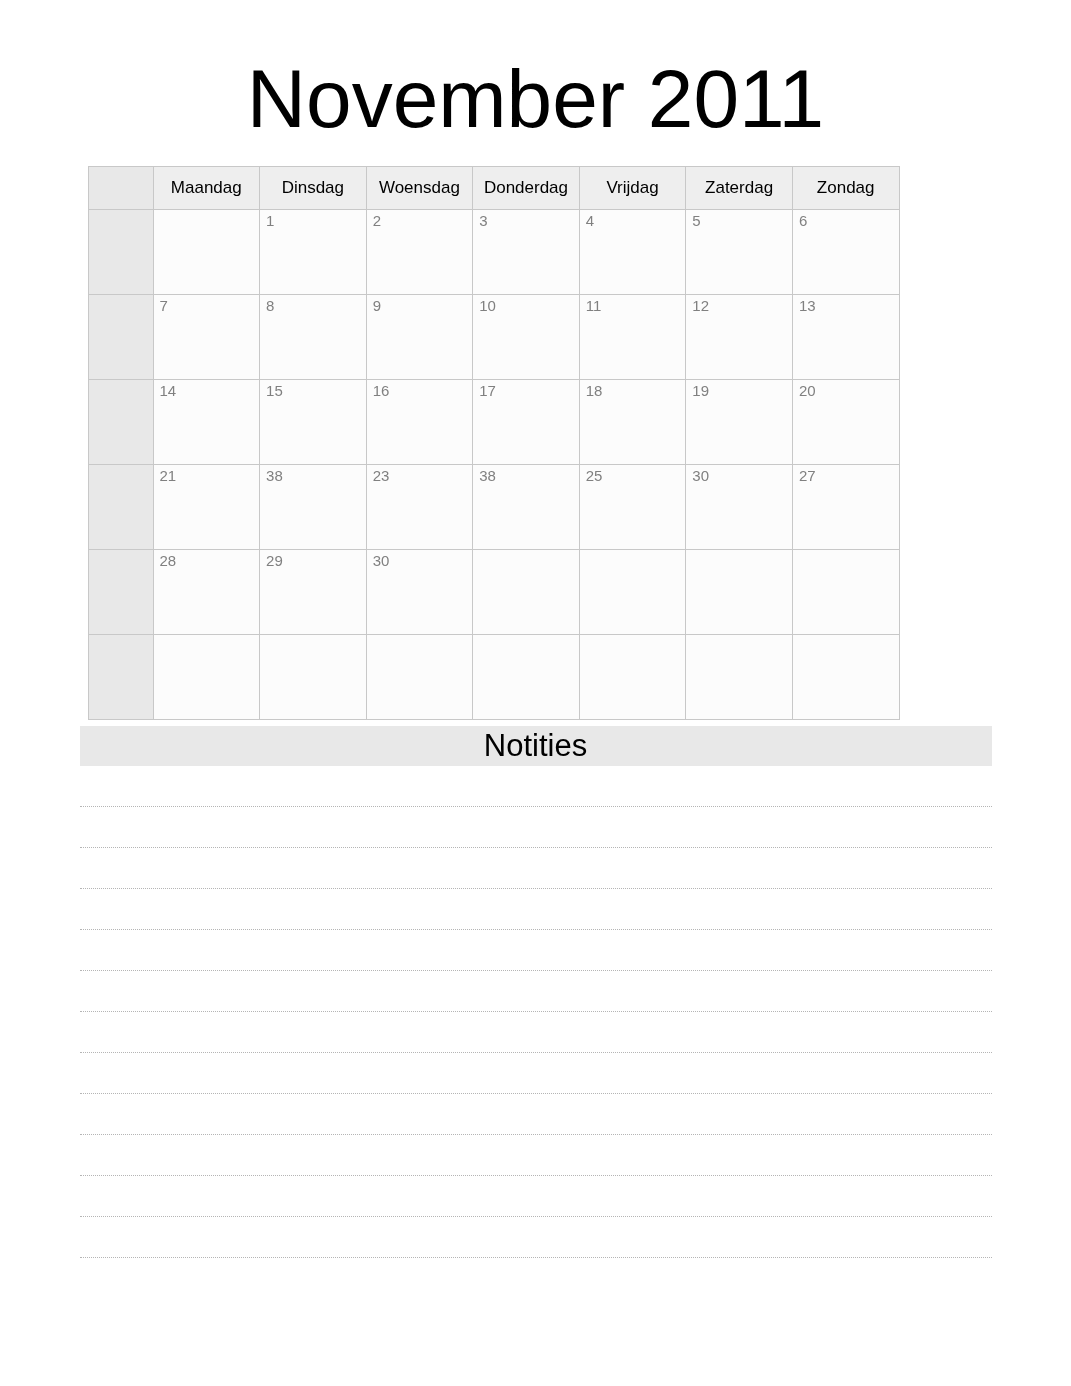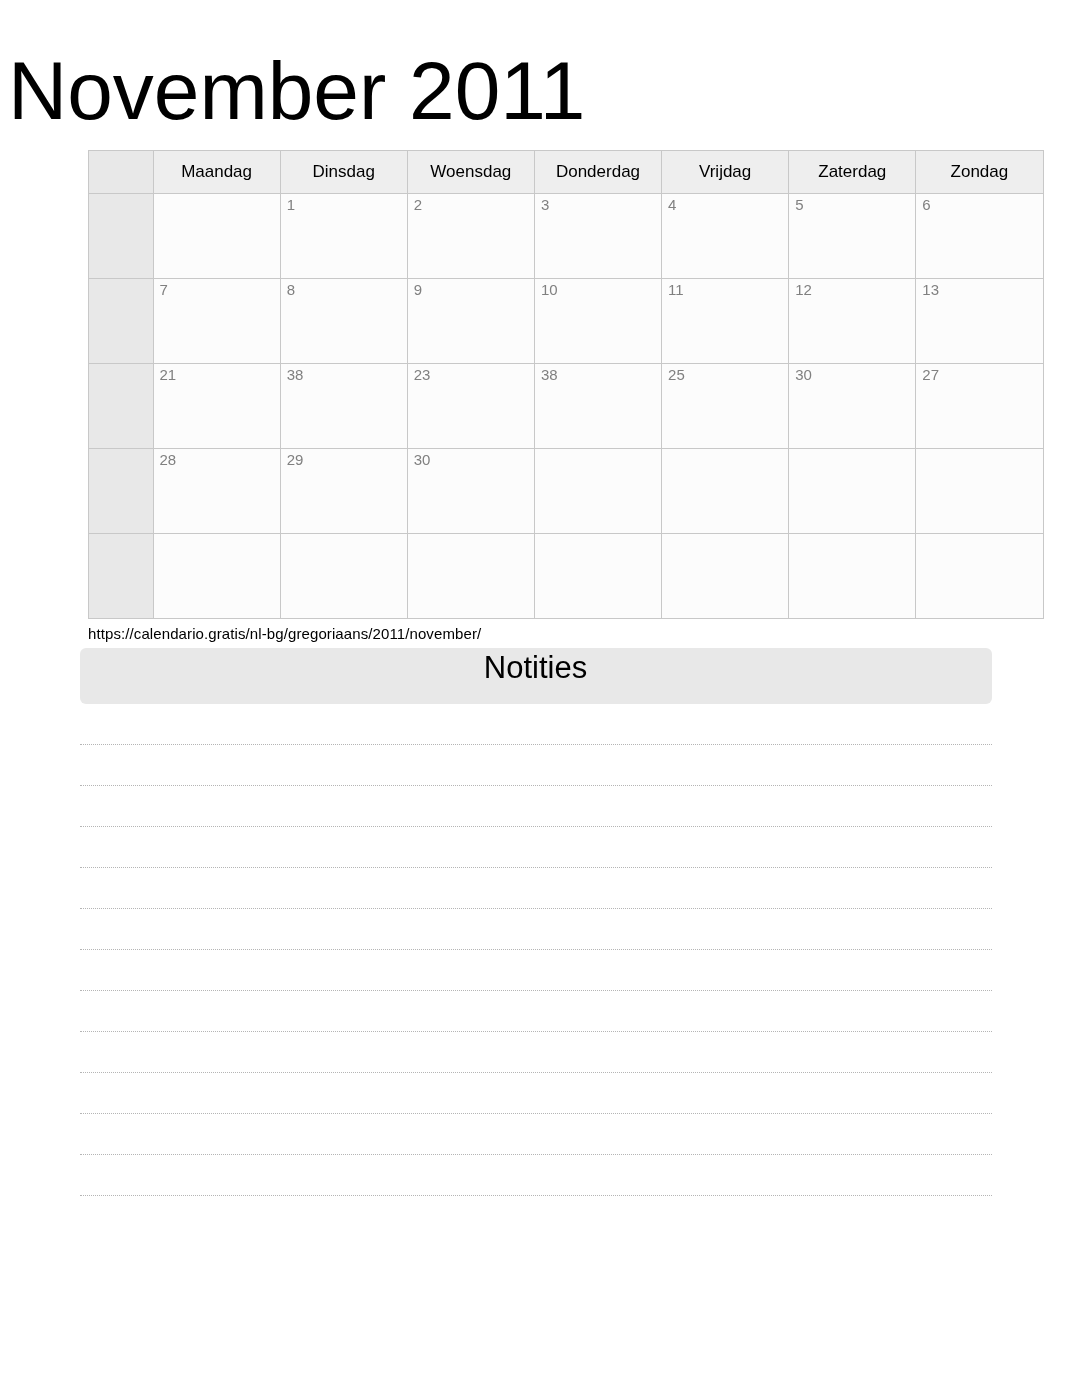--- a/index.html
+++ b/index.html
@@ -18,40 +18,40 @@
   .page {
     width: 1071px;
     height: 1386px;
     box-sizing: border-box;
     padding: 0;
     position: relative;
   }
 
   
   .title {
-    text-align: left;
+    text-align: center;
     font-size: 82px;
     font-weight: normal;
     letter-spacing: 0px;
     line-height: 1;
-    margin: 8px;
+    margin: 16px;
     padding-top: 42px;
     padding-bottom: 10px;
     font-family: "Liberation Sans", sans-serif;
   }
 
   
   .calendar-wrap {
     margin: 0 auto;
     width: 896px;
     padding-left: 0;
   }
   table.calendar {
     border-collapse: collapse;
-    width: 956px;
+    width: 812px;
     table-layout: fixed;
   }
   table.calendar td, table.calendar th {
     border: 1px solid #c8c8c8;
     padding: 0;
     vertical-align: top;
   }
   .weeknum-col {
     width: 64px;
     background: #e8e8e8;
@@ -99,23 +99,22 @@
   
   .notes-wrap {
     margin: 6px auto 0 auto;
     width: 912px;
   }
   .notes-header {
     background: #e8e8e8;
     text-align: center;
     font-size: 31px;
     line-height: 40px;
-    height: 56px;
+    height: 40px;
     color: #000;
-    border-radius: 6px;
   }
   .note-line {
     height: 40px;
     border-bottom: 1px dotted #b5b5b5;
   }
   .note-line.first {
     border-top: 0;
   }
 </style>
 </head>
@@ -184,20 +183,44 @@
               <span class="dnum">11</span>
             </td>
           <td class="daycell">
               <span class="dnum">12</span>
             </td>
           <td class="daycell">
               <span class="dnum">13</span>
             </td>
         </tr>
 
+        <tr>
+          <td class="weeknum-col"></td>
+          <td class="daycell">
+              <span class="dnum">14</span>
+            </td>
+          <td class="daycell">
+              <span class="dnum">15</span>
+            </td>
+          <td class="daycell">
+              <span class="dnum">16</span>
+            </td>
+          <td class="daycell">
+              <span class="dnum">17</span>
+            </td>
+          <td class="daycell">
+              <span class="dnum">18</span>
+            </td>
+          <td class="daycell">
+              <span class="dnum">19</span>
+            </td>
+          <td class="daycell">
+              <span class="dnum">20</span>
+            </td>
+        </tr>
 
         <tr>
           <td class="weeknum-col"></td>
           <td class="daycell">
               <span class="dnum">21</span>
             </td>
           <td class="daycell">
               <span class="dnum">38</span>
             </td>
           <td class="daycell">
@@ -264,21 +287,20 @@
             </td>
           <td class="daycell">
               <span class="dnum"></span>
             </td>
         </tr>
 
       </tbody>
     </table>
   </div>
 
-  <div class="url-line">https://calendario.gratis/nl-bg/gregoriaans/2011/november/</div>
 
   <div class="notes-wrap">
     <div class="notes-header">Notities</div>
     <div class="note-line first"></div>
     <div class="note-line"></div>
     <div class="note-line"></div>
     <div class="note-line"></div>
     <div class="note-line"></div>
     <div class="note-line"></div>
     <div class="note-line"></div>

